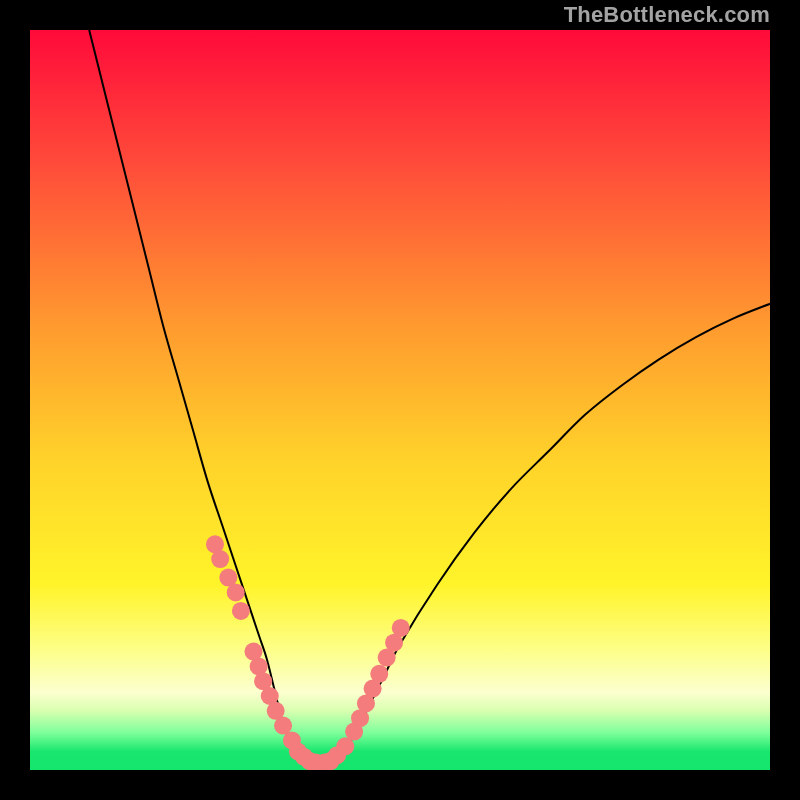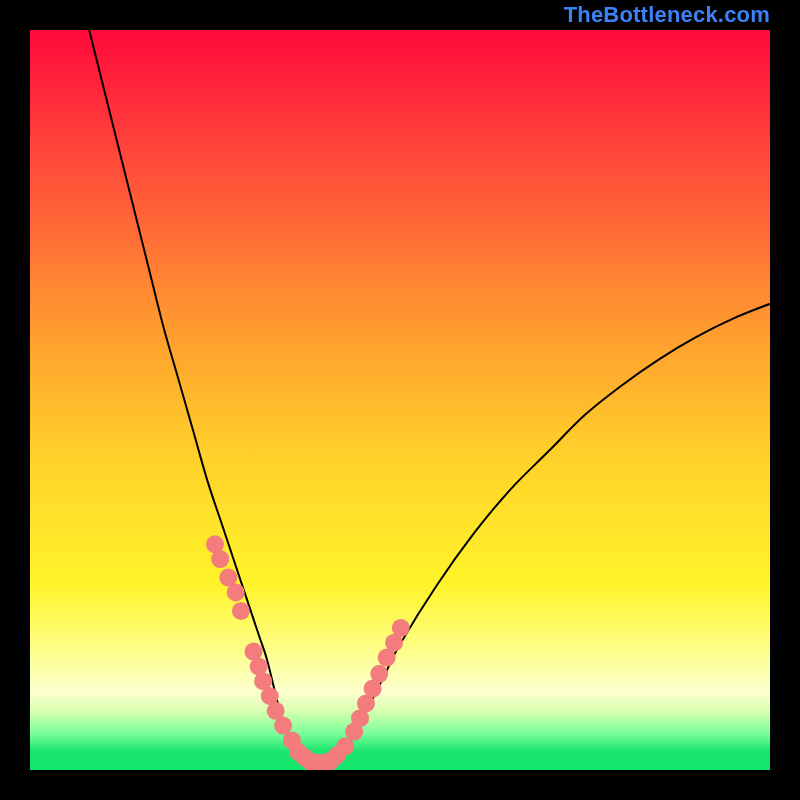--- a/index.html
+++ b/index.html
@@ -26,21 +26,21 @@
   }
   .gradient-bg {
     position: absolute;
     left: 0; top: 0;
     width: 100%; height: 100%;
   }
   .watermark {
     position: absolute;
     top: 2px;
     right: 30px;
-    color: #3b82f6;
+    color: #a3a3a3;
     font-size: 22px;
     font-weight: 600;
     font-family: Arial, sans-serif;
     letter-spacing: 0.2px;
   }
   svg.curve {
     position: absolute;
     left: 0; top: 0;
     width: 100%; height: 100%;
   }

